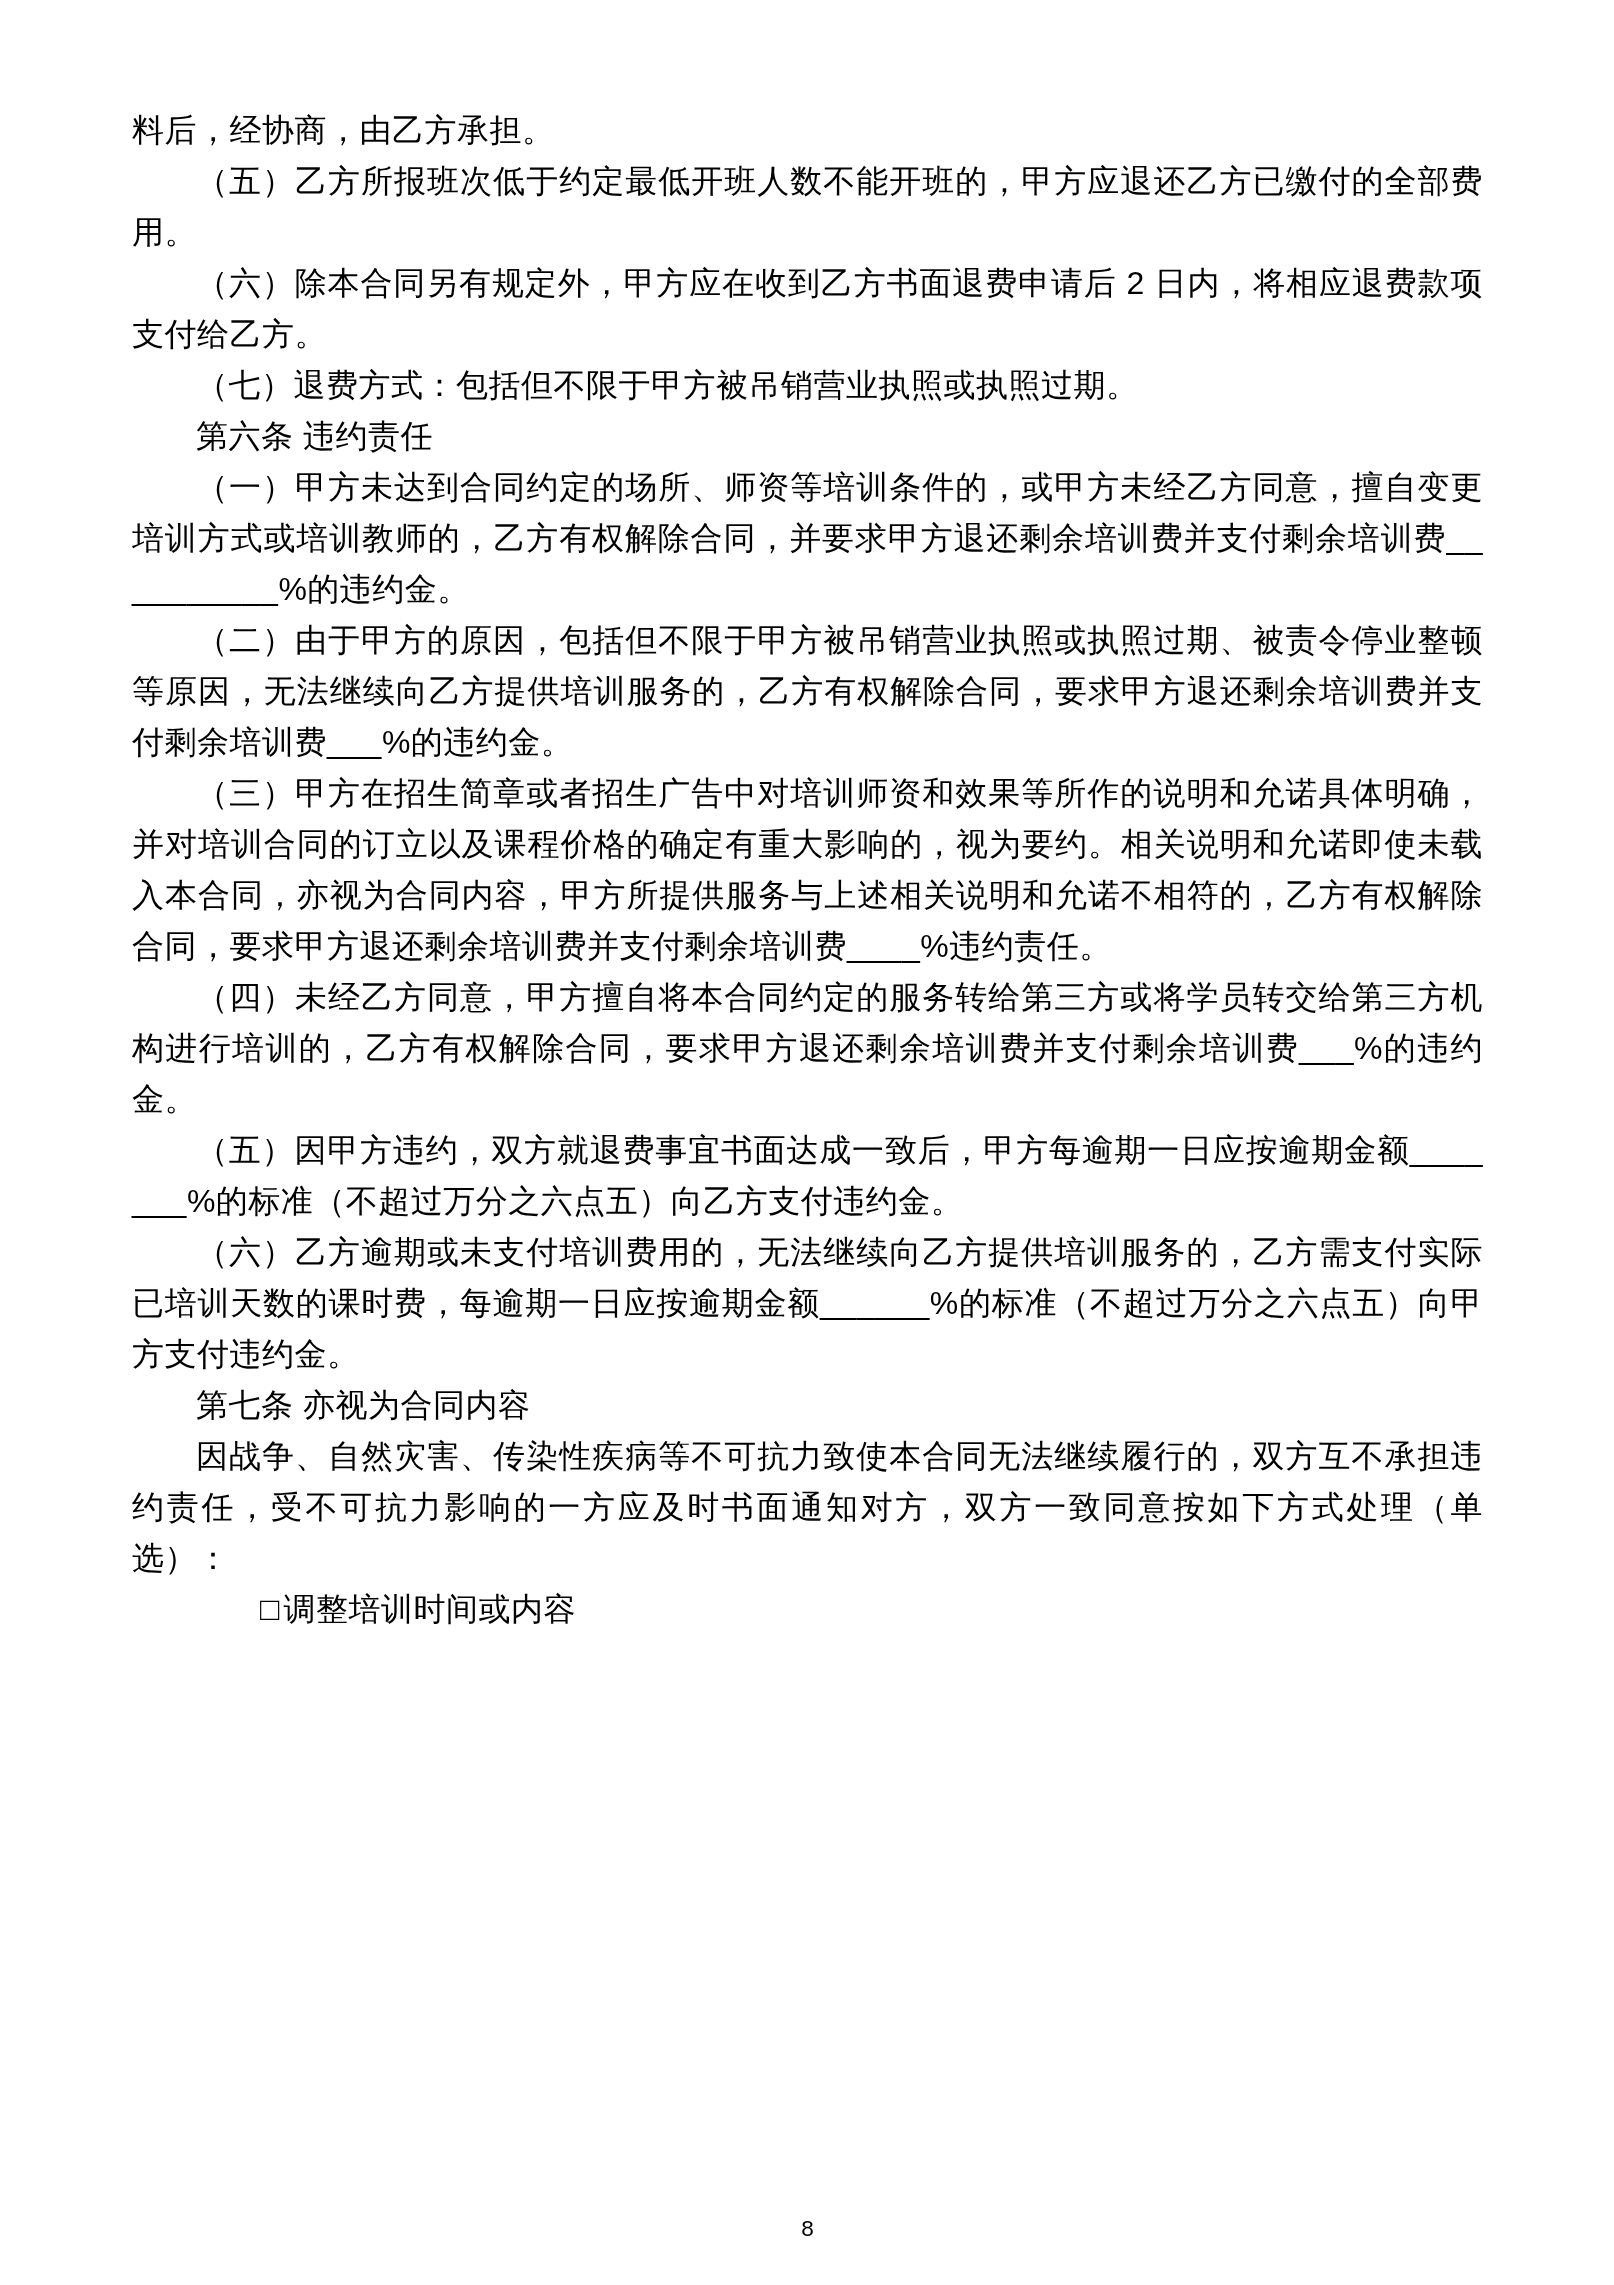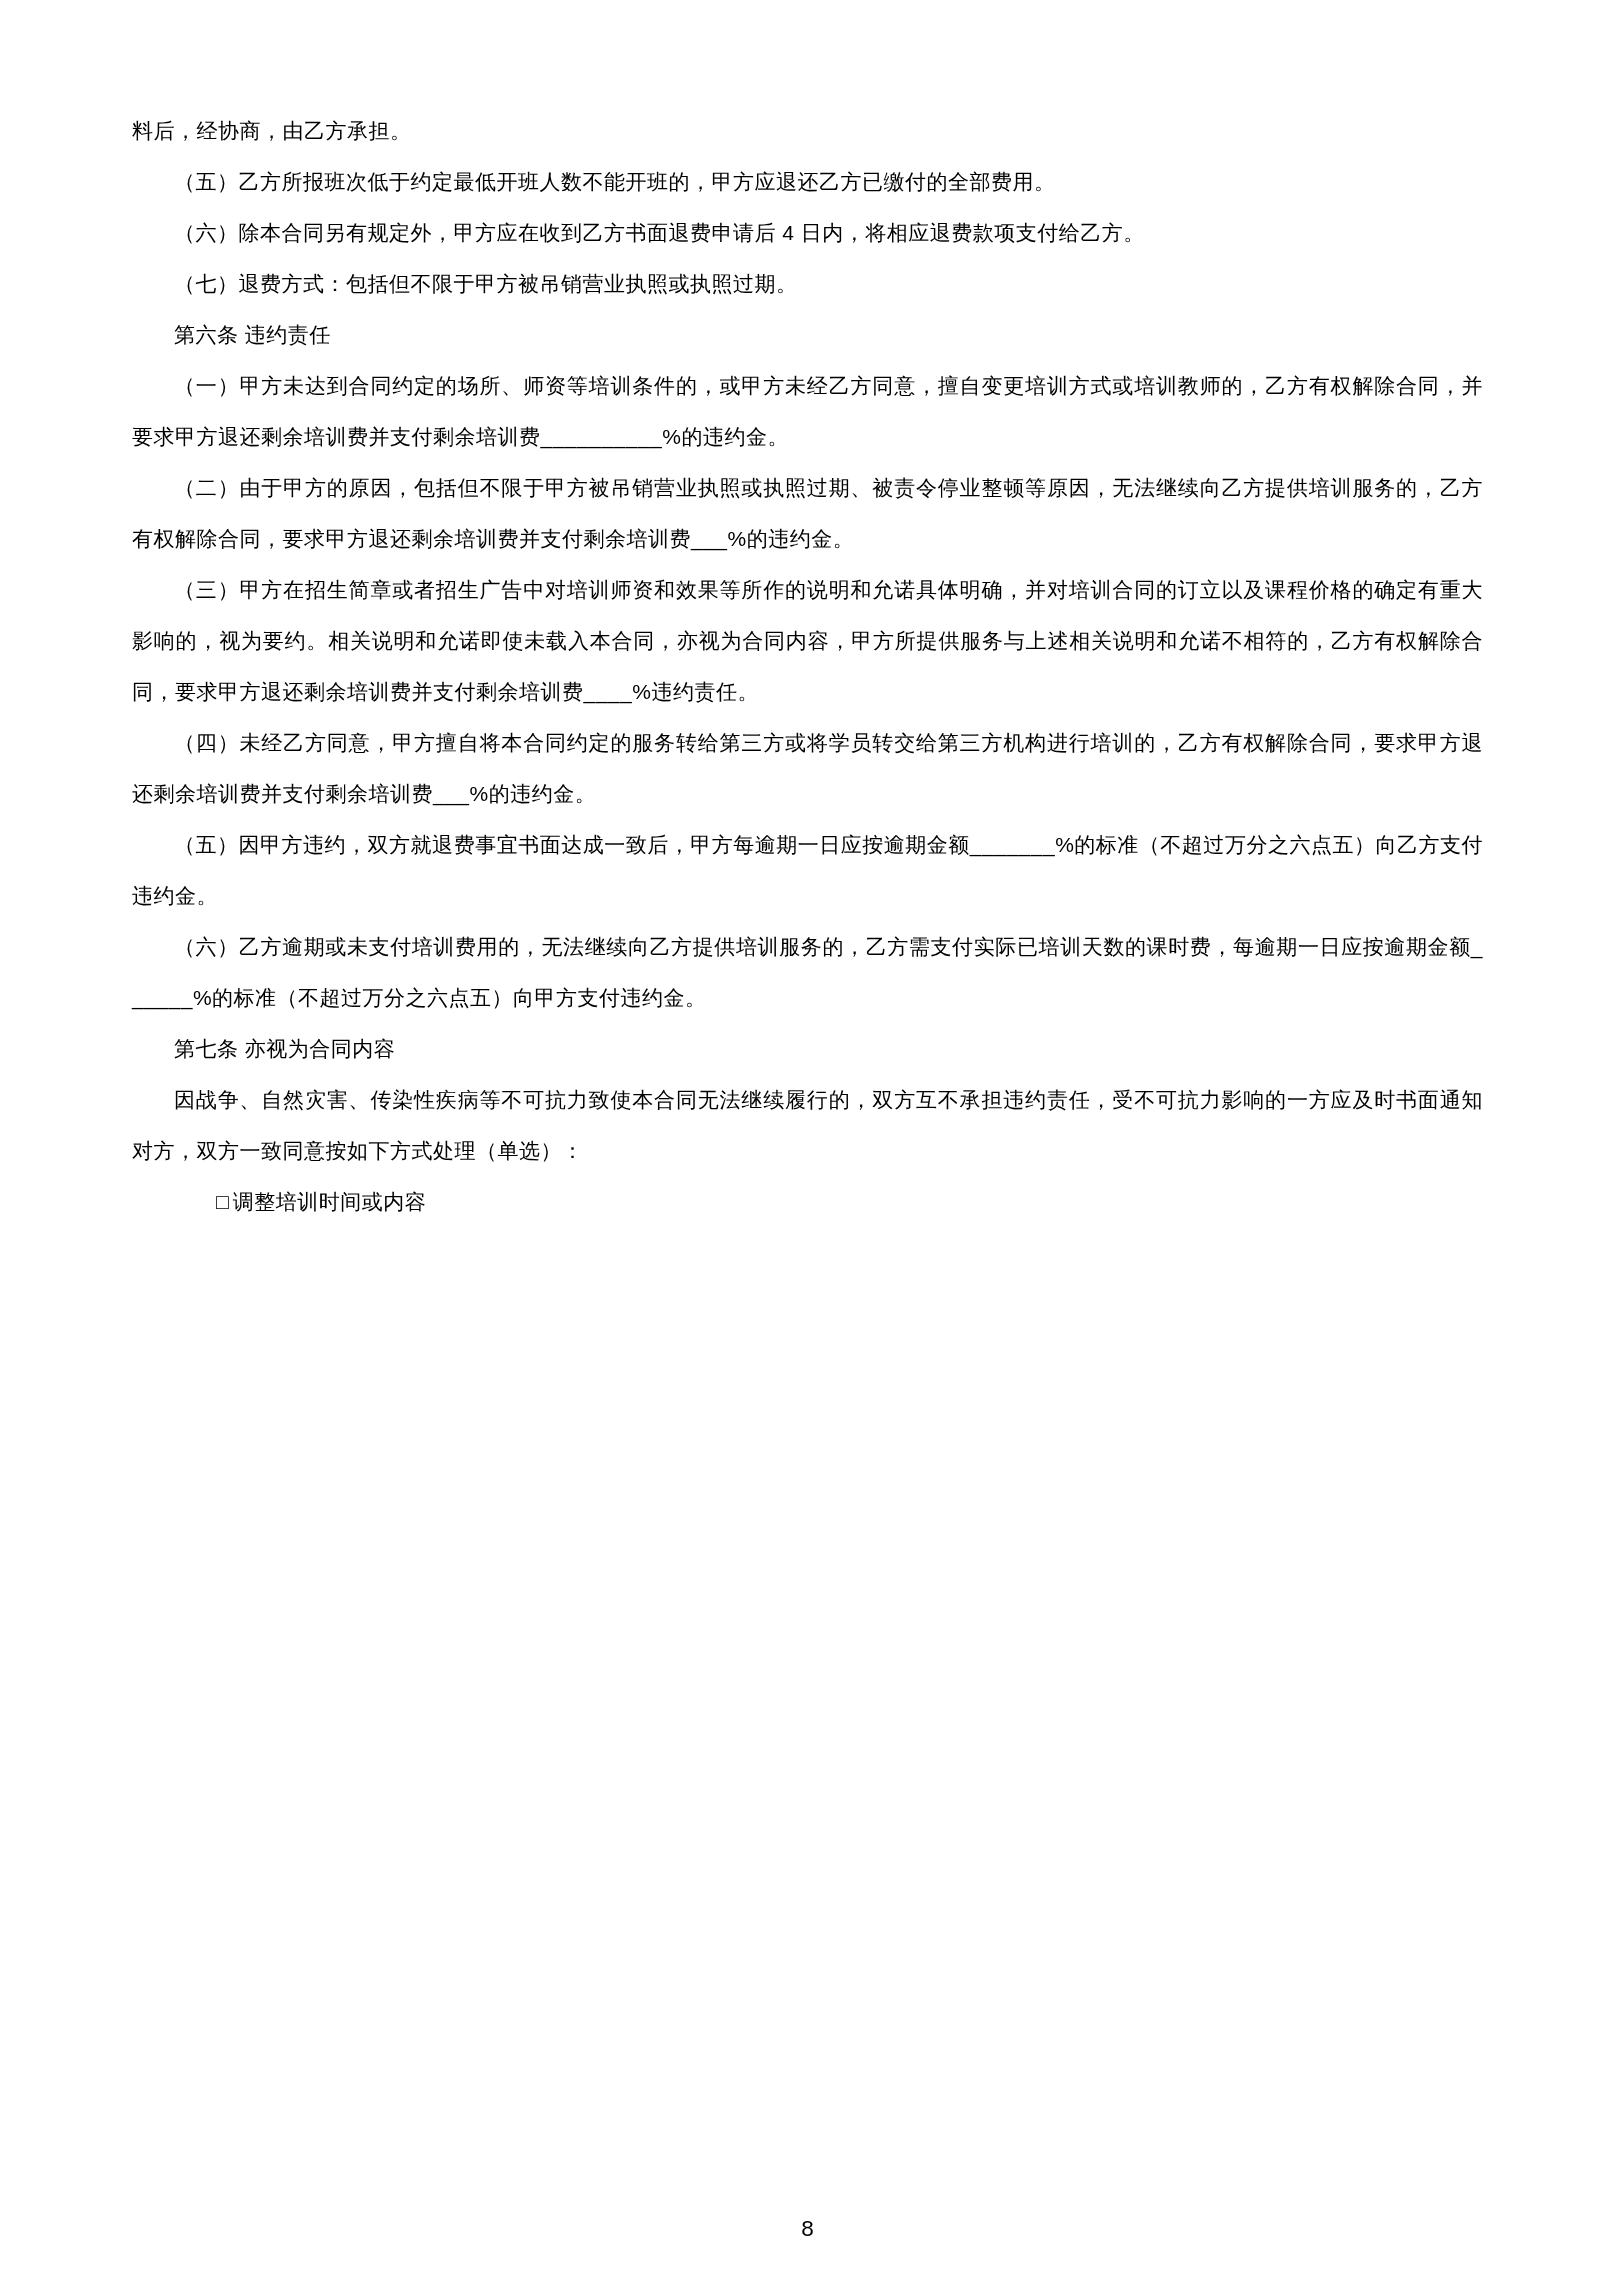--- a/index.html
+++ b/index.html
@@ -14,21 +14,21 @@
     background: #ffffff;
     color: #000000;
     font-family: "Liberation Sans", sans-serif;
     overflow: hidden;
   }
   .content {
     position: absolute;
     left: 132px;
     top: 105px;
     width: 1351px;
-    font-size: 21px;
+    font-size: 32px;
     line-height: 51px;
     text-align: justify;
     text-justify: inter-ideograph;
     letter-spacing: 0.5px;
   }
   .content p {
     margin: 0;
     text-indent: 2em;
     word-break: break-all;
   }
@@ -50,21 +50,21 @@
   }
 </style>
 </head>
 <body>
 
 <div class="page">
   <div class="content">
 
     <p class="flush">料后，经协商，由乙方承担。</p>
     <p>（五）乙方所报班次低于约定最低开班人数不能开班的，甲方应退还乙方已缴付的全部费用。</p>
-    <p>（六）除本合同另有规定外，甲方应在收到乙方书面退费申请后 4 日内，将相应退费款项支付给乙方。</p>
+    <p>（六）除本合同另有规定外，甲方应在收到乙方书面退费申请后 2 日内，将相应退费款项支付给乙方。</p>
     <p>（七）退费方式：包括但不限于甲方被吊销营业执照或执照过期。</p>
     <p>第六条  违约责任</p>
     <p>（一）甲方未达到合同约定的场所、师资等培训条件的，或甲方未经乙方同意，擅自变更培训方式或培训教师的，乙方有权解除合同，并要求甲方退还剩余培训费并支付剩余培训费__________%的违约金。</p>
     <p>（二）由于甲方的原因，包括但不限于甲方被吊销营业执照或执照过期、被责令停业整顿等原因，无法继续向乙方提供培训服务的，乙方有权解除合同，要求甲方退还剩余培训费并支付剩余培训费___%的违约金。</p>
     <p>（三）甲方在招生简章或者招生广告中对培训师资和效果等所作的说明和允诺具体明确，并对培训合同的订立以及课程价格的确定有重大影响的，视为要约。相关说明和允诺即使未载入本合同，亦视为合同内容，甲方所提供服务与上述相关说明和允诺不相符的，乙方有权解除合同，要求甲方退还剩余培训费并支付剩余培训费____%违约责任。</p>
     <p>（四）未经乙方同意，甲方擅自将本合同约定的服务转给第三方或将学员转交给第三方机构进行培训的，乙方有权解除合同，要求甲方退还剩余培训费并支付剩余培训费___%的违约金。</p>
     <p>（五）因甲方违约，双方就退费事宜书面达成一致后，甲方每逾期一日应按逾期金额_______%的标准（不超过万分之六点五）向乙方支付违约金。</p>
     <p>（六）乙方逾期或未支付培训费用的，无法继续向乙方提供培训服务的，乙方需支付实际已培训天数的课时费，每逾期一日应按逾期金额______%的标准（不超过万分之六点五）向甲方支付违约金。</p>
     <p>第七条  亦视为合同内容</p>
     <p>因战争、自然灾害、传染性疾病等不可抗力致使本合同无法继续履行的，双方互不承担违约责任，受不可抗力影响的一方应及时书面通知对方，双方一致同意按如下方式处理（单选）：</p>

